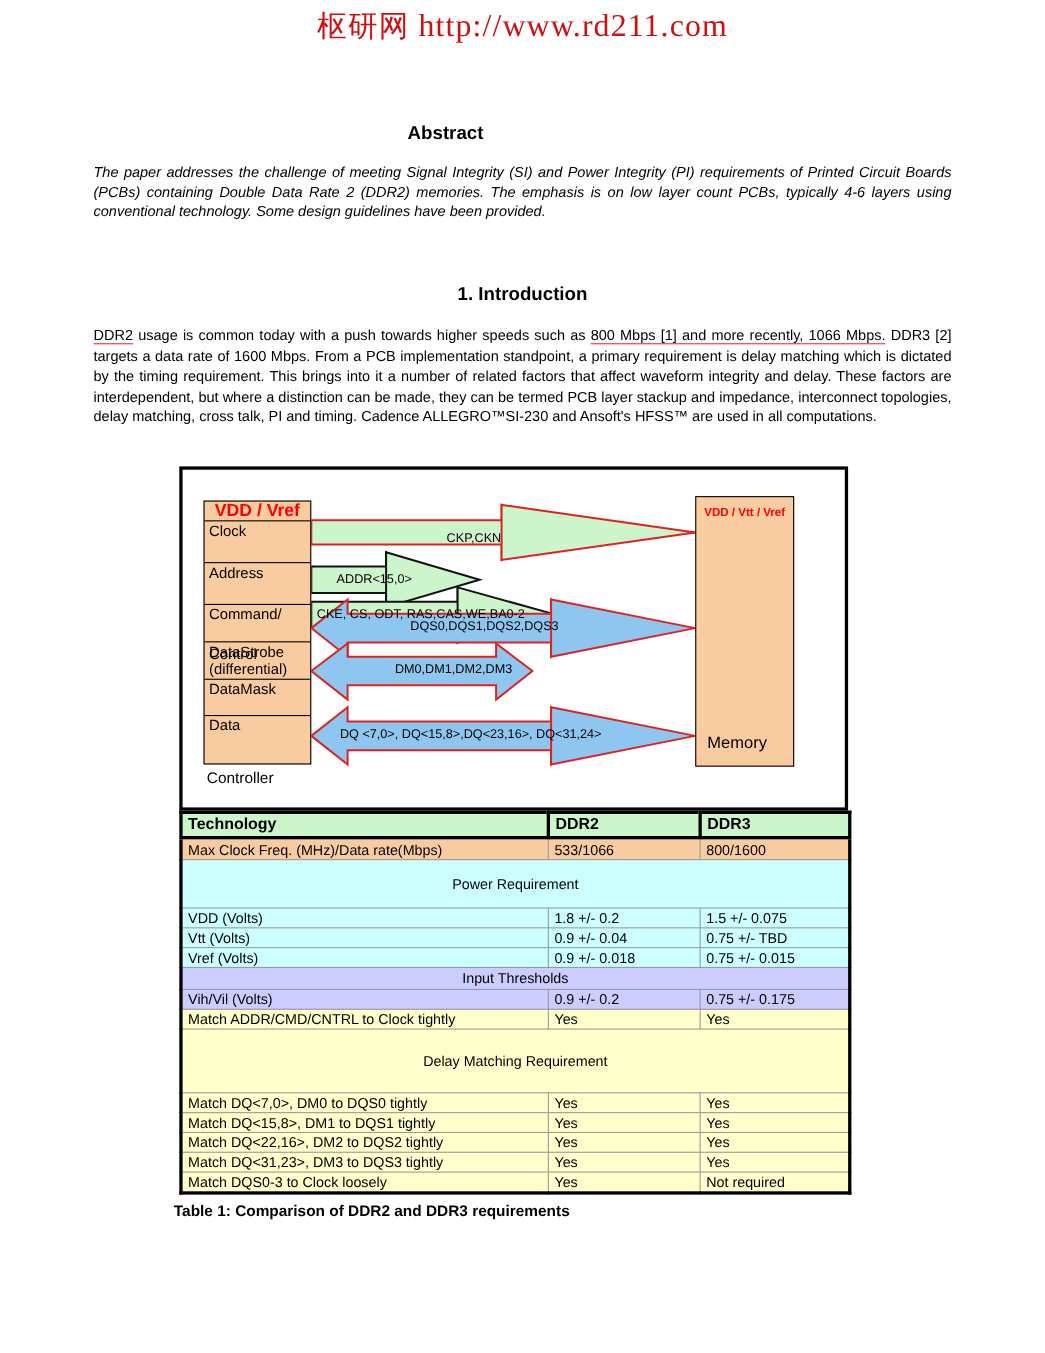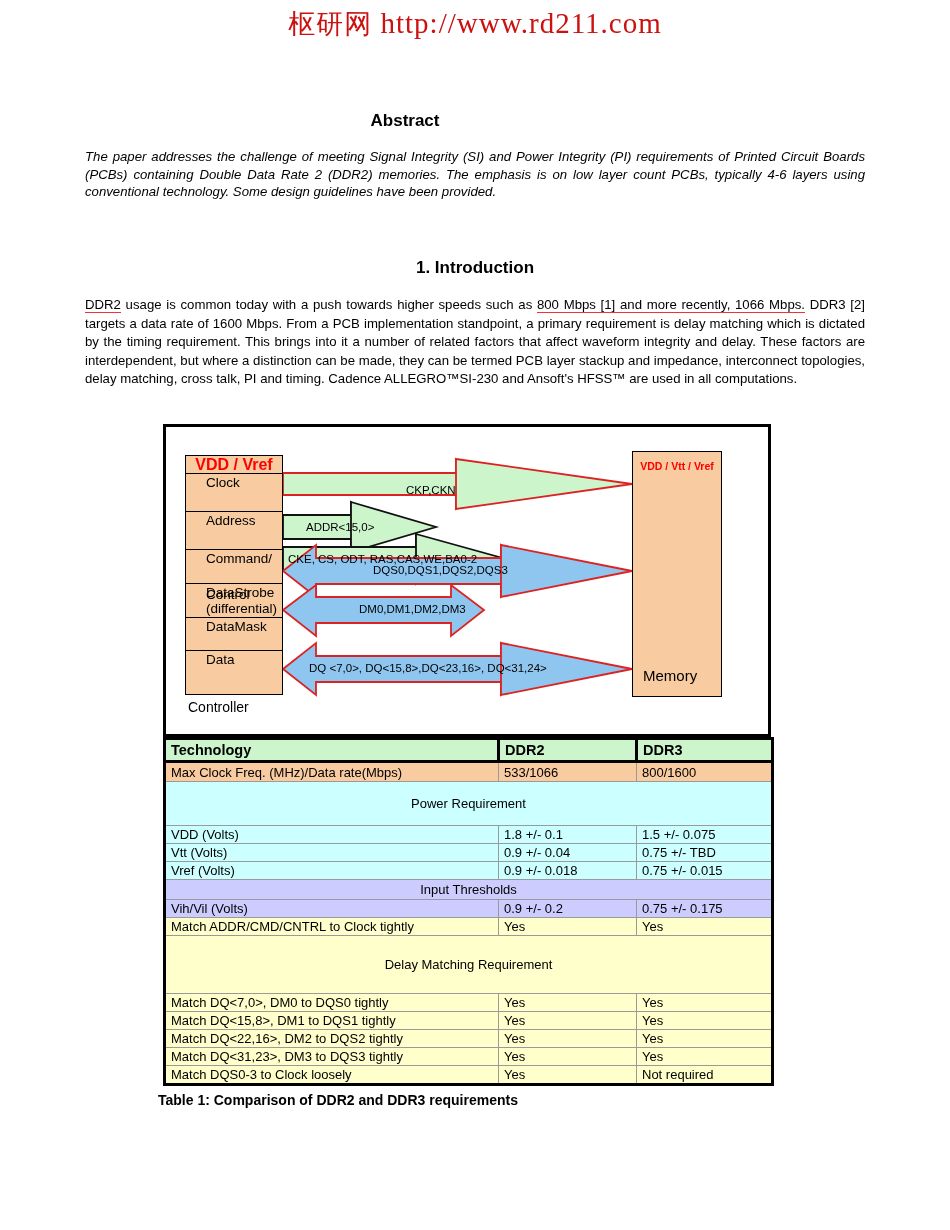--- a/index.html
+++ b/index.html
@@ -110,21 +110,21 @@
   }
   .ctrl-row {
     position: absolute;
     left: 0; width: 100%;
     box-sizing: border-box;
     font-size: 13.5px;
     padding-left: 4px;
     border-bottom: 1.4px solid #000;
   }
   .ctrl-row.last { border-bottom: none; }
-  .ctrl-label { position: absolute; left: 20px; top: 1px; line-height: 16px; }
+  .ctrl-label { position: absolute; left: 4px; top: 1px; line-height: 16px; }
   .ctrl-caption {
     position: absolute;
     left: 22px;
     top: 272px;
     font-size: 14px;
   }
 
   
   .mem-block {
     position: absolute;
@@ -311,21 +311,21 @@
       <td>Max Clock Freq. (MHz)/Data rate(Mbps)</td>
       <td>533/1066</td>
       <td>800/1600</td>
     </tr>
 
     <tr class="row-cyan">
       <td class="sec-head" colspan="3">Power Requirement</td>
     </tr>
     <tr class="row-cyan">
       <td>VDD (Volts)</td>
-      <td>1.8 +/- 0.1</td>
+      <td>1.8 +/- 0.2</td>
       <td>1.5  +/- 0.075</td>
     </tr>
     <tr class="row-cyan">
       <td>Vtt (Volts)</td>
       <td>0.9 +/- 0.04</td>
       <td>0.75 +/- TBD</td>
     </tr>
     <tr class="row-cyan">
       <td>Vref (Volts)</td>
       <td>0.9  +/-  0.018</td>

